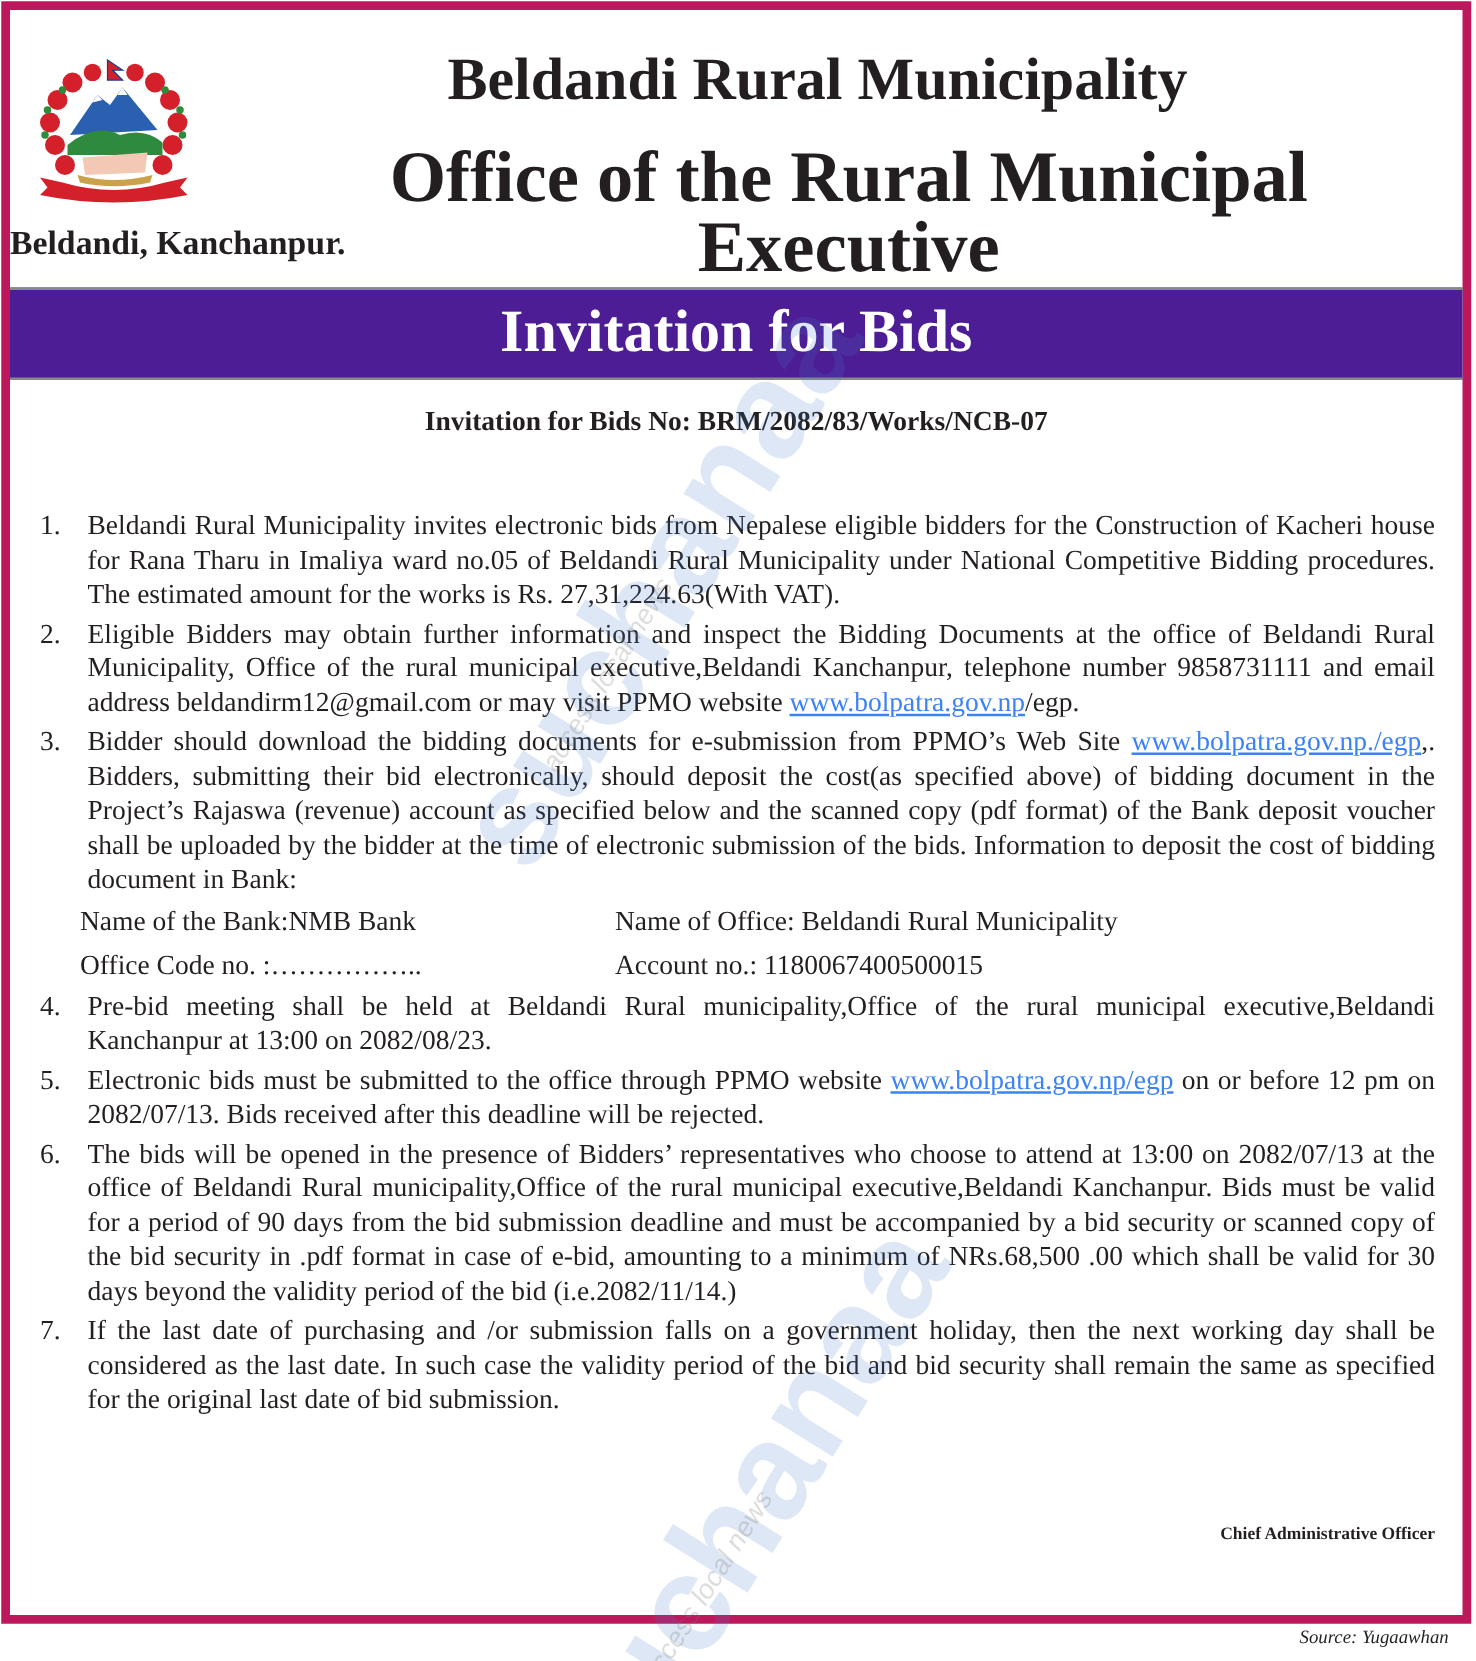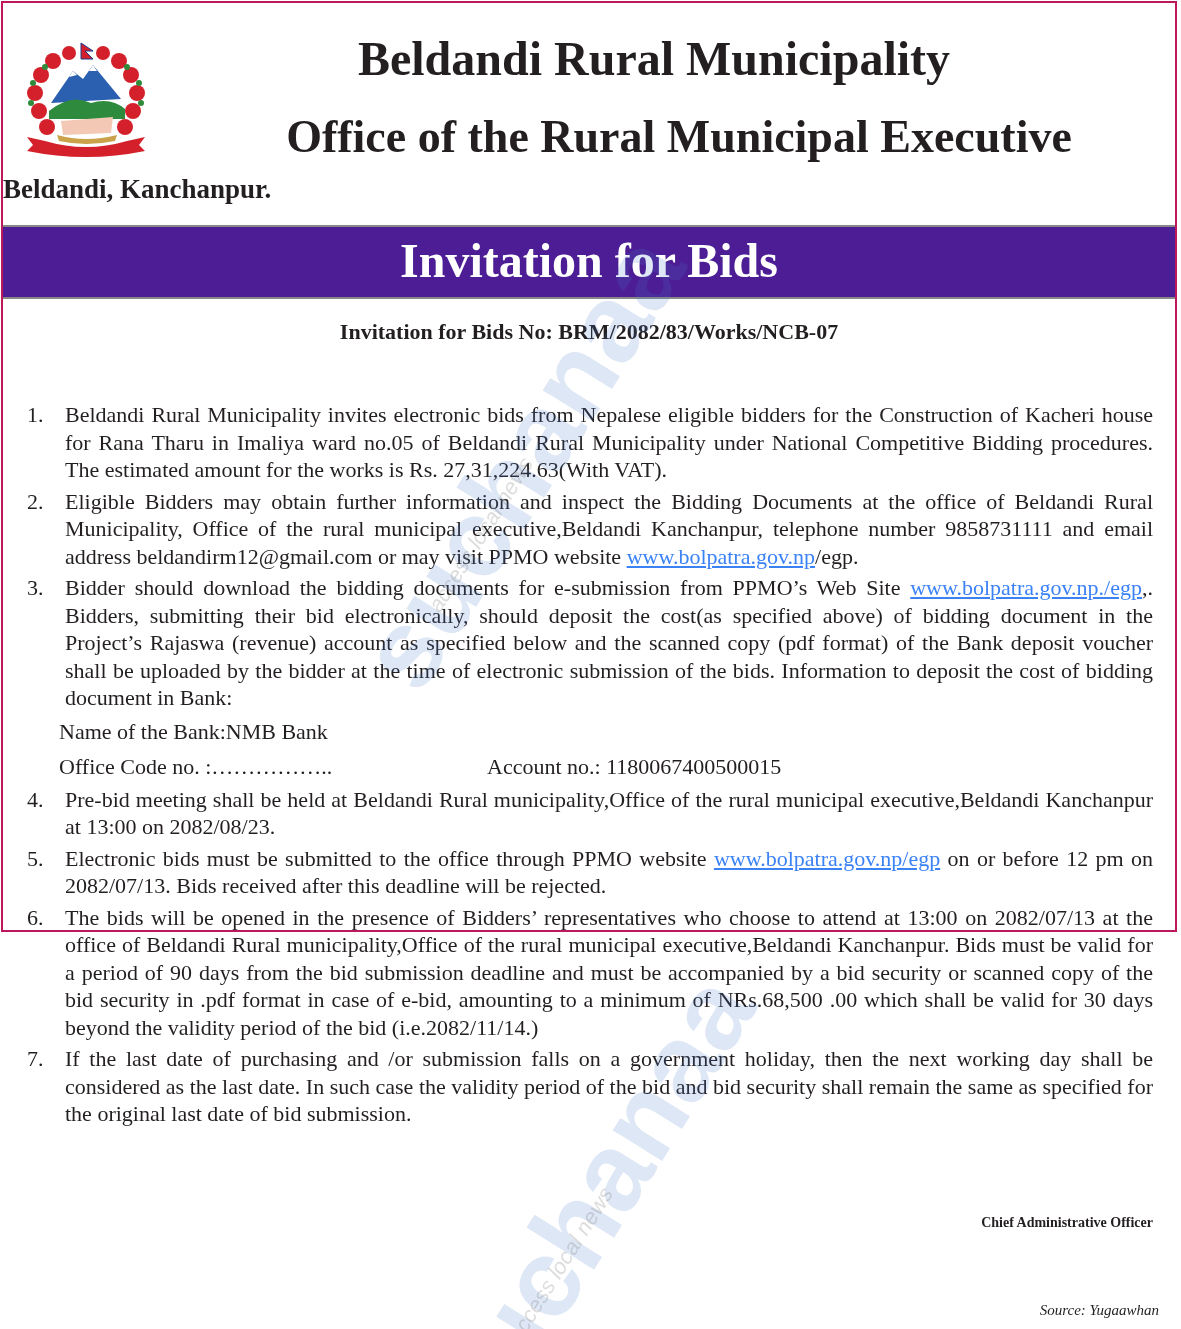--- a/index.html
+++ b/index.html
@@ -1,24 +1,24 @@
 <!DOCTYPE html>
 <html><head>
 <meta charset="utf-8">
 <style>
   html, body { margin: 0; padding: 0; background: #ffffff; }
   body { width: 1181px; height: 1329px; position: relative; overflow: hidden;
          font-family: "Liberation Serif", "DejaVu Serif", serif; color: #231f20; }
-  .frame { position: absolute; left: 1px; top: 1px; width: 1176px; height: 931px;
-           border: 2px solid #be185d; box-sizing: border-box; background: #fff; }
+  .frame { position: absolute; left: 1px; top: 1px; width: 1176px; height: 1298px;
+           border: 7px solid #be185d; box-sizing: border-box; background: #fff; }
   .logo { position: absolute; left: 18px; top: 38px; width: 130px; height: 118px; }
   .h1 { position: absolute; left: 150px; right: 20px; top: 28px; text-align: center;
         font-weight: bold; font-size: 48px; line-height: 56px; margin:0; }
   .h2 { position: absolute; left: 150px; right: 0; top: 106px; text-align: center;
-        font-weight: bold; font-size: 46px; line-height: 56px; margin:0; padding-left: 30px; }
+        font-weight: bold; font-size: 58px; line-height: 56px; margin:0; padding-left: 30px; }
   .h3 { position: absolute; left: 0; right: 0; top: 172px; text-align: left;
         font-weight: bold; font-size: 27px; line-height: 28px; }
   .titlebar { position: absolute; left: 0; right: 0; top: 222px; height: 70px;
               background: #4c1d95; border-top: 2px solid #888; border-bottom: 2px solid #888;
               color: #fff; text-align: center; font-weight: bold; font-size: 48px; line-height: 68px; }
   .refno { position: absolute; left: 0; right: 0; top: 314px; text-align: center;
            font-weight: bold; font-size: 22px; line-height: 30px; }
   .pubdate { position: absolute; left: 0; right: 0; top: 353px; text-align: center;
              font-weight: bold; font-size: 22px; line-height: 30px; }
   .body { position: absolute; left: 24px; right: 22px; top: 398px; font-size: 22px; line-height: 27.5px; }
@@ -103,20 +103,21 @@
     </div>
 
     <div class="item" style="margin-bottom:2px">
       <span class="num">3.</span>
       <span class="txt"><span> Bidder should download the bidding documents for e-submission from PPMO’s Web Site   </span><a class="link">www.bolpatra.gov.np./egp</a><span>,. Bidders, submitting their bid electronically,  should  deposit  the  cost(as  specified  above)  of  bidding document in the Project’s Rajaswa (revenue) account as specified below and the scanned copy (pdf format) of the Bank deposit voucher shall be uploaded by the bidder at the time of electronic submission of the bids. Information to deposit the cost of bidding document in Bank:</span></span>
     </div>
 
     <div class="bank">
       <div class="bank-row">
         <span class="c1">Name of the Bank:NMB Bank</span>
+        <span>Name of Office: Beldandi Rural Municipality</span>
       </div>
       <div class="bank-row">
         <span class="c1">Office Code no. :……………..</span>
         <span>Account no.: 1180067400500015</span>
       </div>
     </div>
 
     <div class="item" style="margin-top:2px">
       <span class="num">4.</span>
       <span class="txt">Pre-bid meeting shall be held at Beldandi Rural municipality,Office of the rural municipal executive,Beldandi Kanchanpur at 13:00 on 2082/08/23.</span>

